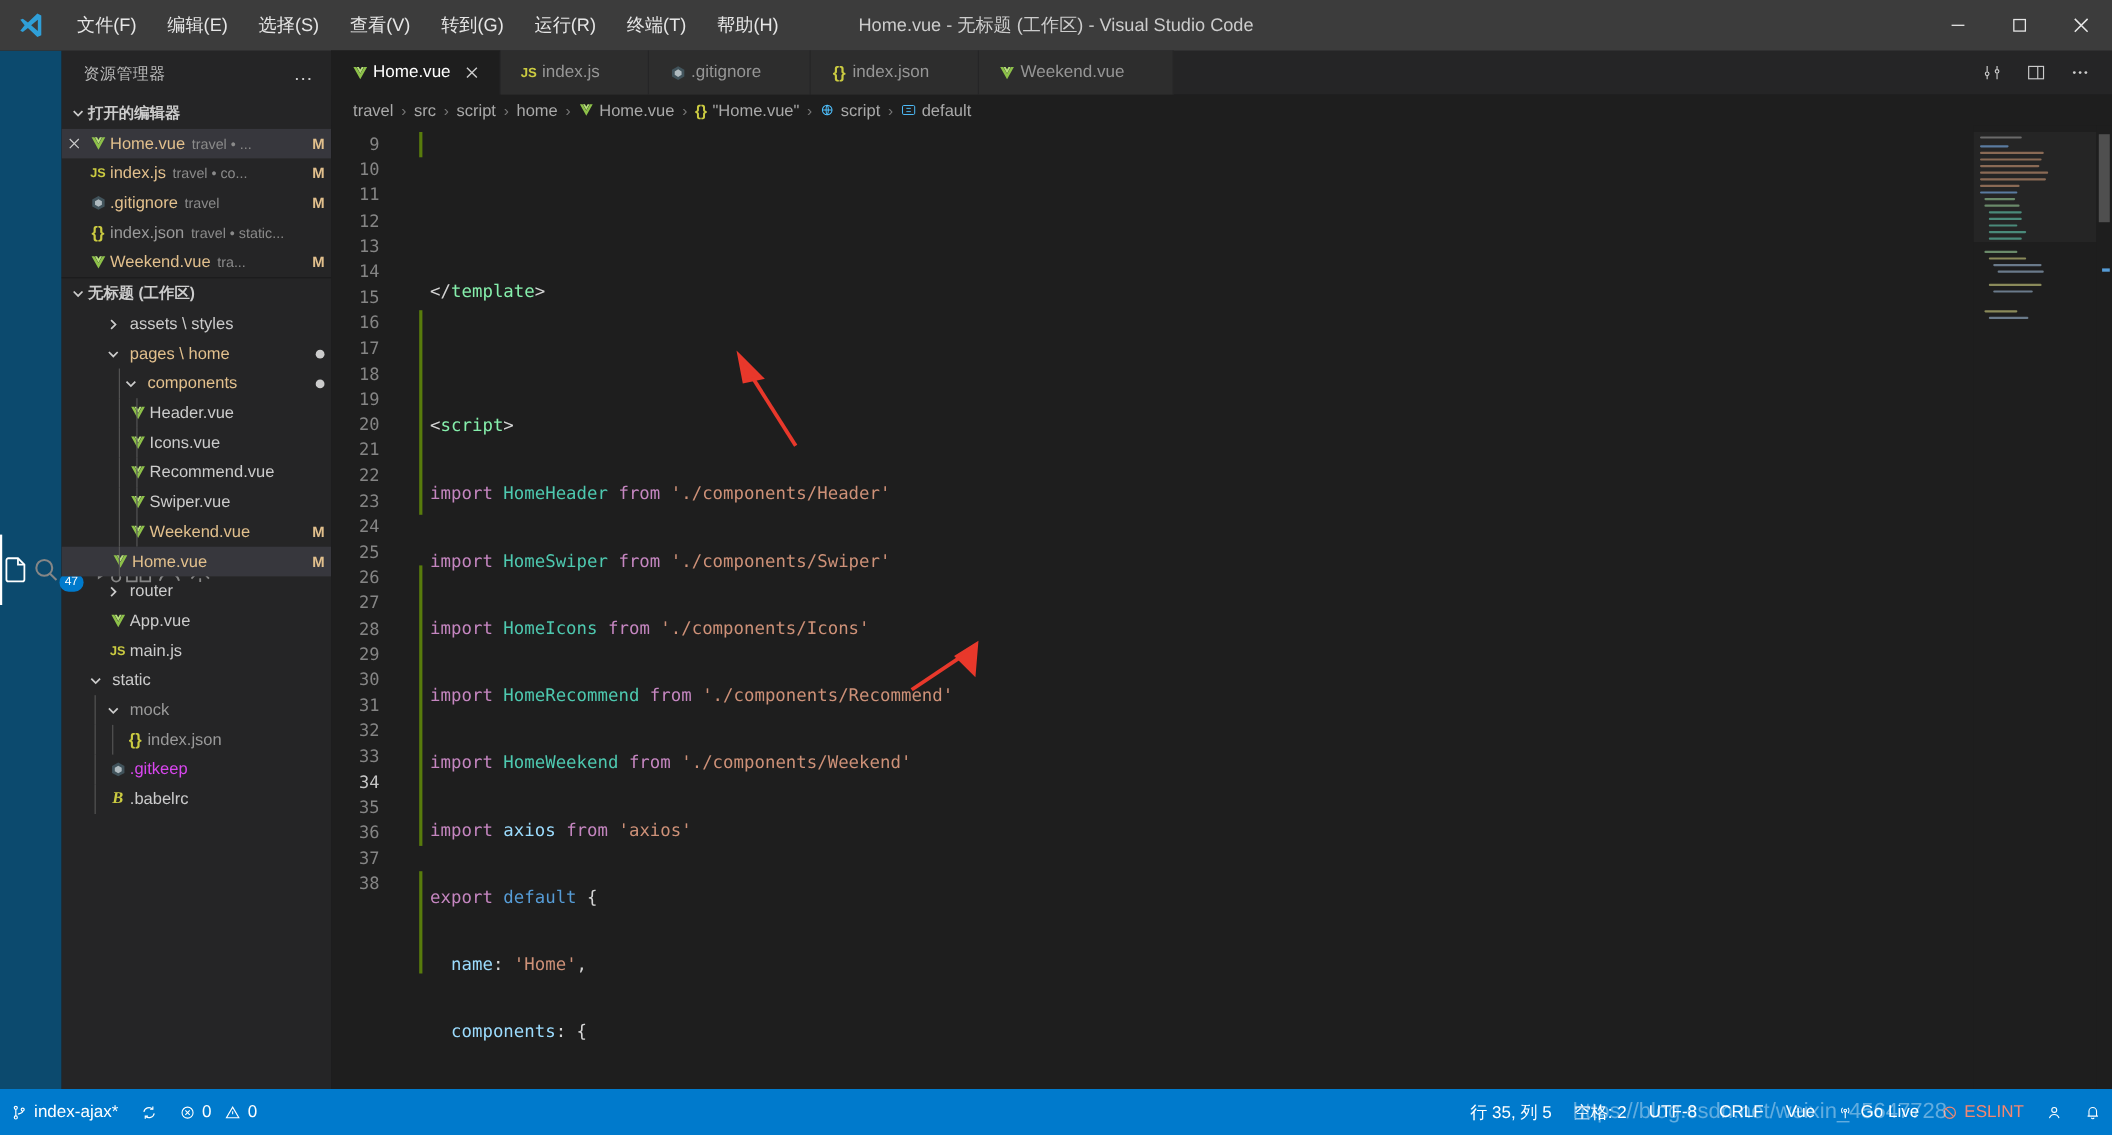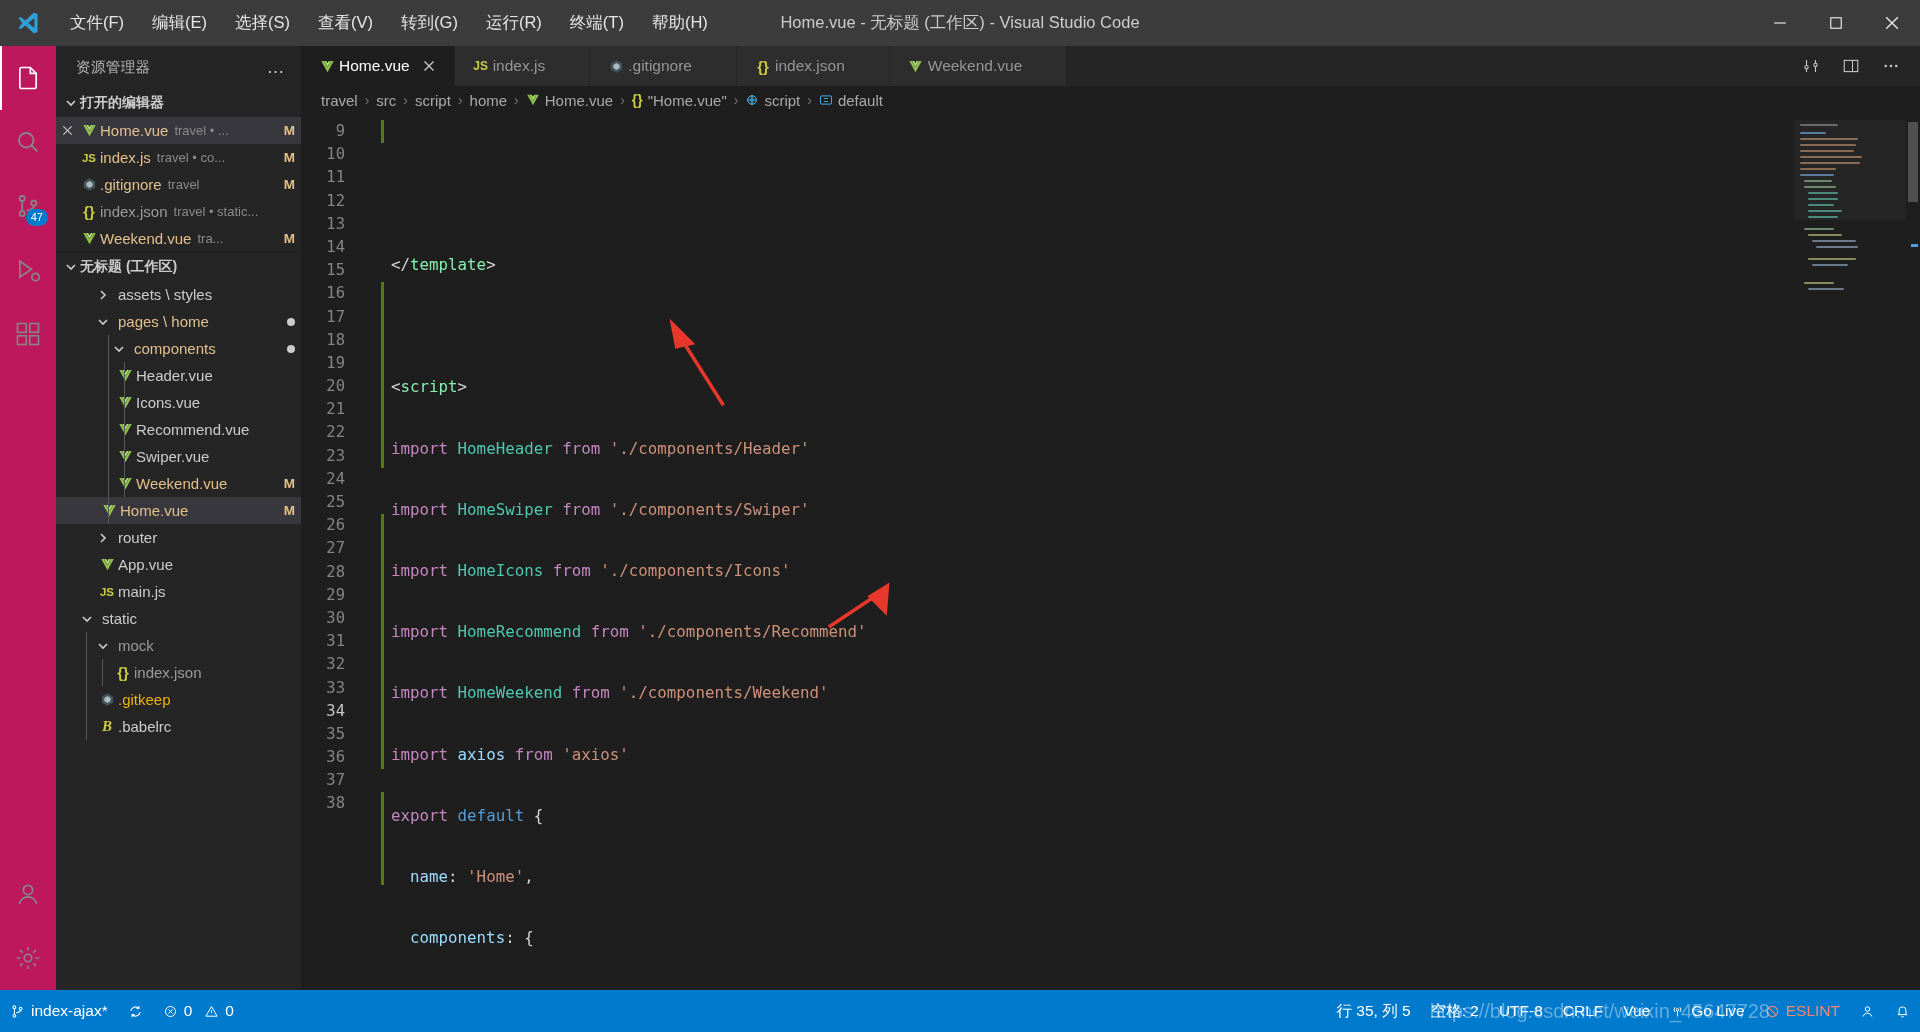--- a/index.html
+++ b/index.html
@@ -34,22 +34,22 @@
     width:56px; height:46px; display:flex; align-items:center; justify-content:center;
     color:#e6e6e6;
   }
   .win-btn svg { width:14px; height:14px; }
 
   
   .body-row { flex:1; display:flex; min-height:0; }
 
   
   .activitybar {
-    width:56px; background:#be185d; flex:none;
-    display:flex; flex-direction:column; align-items:center;
+    width:56px; background:#0c4a6e; flex:none;
+    display:flex; flex-direction:row; align-items:center;
   }
   .act {
     width:56px; height:64px; display:flex; align-items:center; justify-content:center;
     position:relative; color:#868686; cursor:pointer;
   }
   .act.active { color:#ffffff; }
   .act.active:before {
     content:""; position:absolute; left:0; top:0; bottom:0; width:2px; background:#ffffff;
   }
   .act svg { width:28px; height:28px; }
@@ -539,21 +539,21 @@
 
         <div class="row">
           <span class="indent-guide" style="left:30px"></span>
           <span style="width:40px" class="spc"></span>
           <span class="ficon">
             <svg viewBox="0 0 24 24">
                 <path fill="#41535b" d="M12 2l9 5v10l-9 5-9-5V7z"></path>
                 <path fill="#c3cdd1" d="M12 6.5l5 3v5l-5 3-5-3v-5z" opacity=".85"></path>
               </svg>
           </span>
-          <span class="fname" style="color:#eab308">.gitkeep</span>
+          <span class="fname" style="color:#d946ef">.gitkeep</span>
         </div>
 
         <div class="row">
           <span class="indent-guide" style="left:30px"></span>
           <span style="width:40px" class="spc"></span>
           <span class="ficon" style="color:#cbcb41;font-family:'Liberation Serif',serif;font-style:italic;font-weight:bold;font-size:15px;">B</span>
           <span class="fname" style="color:#cccccc">.babelrc</span>
         </div>
       </div>
 

